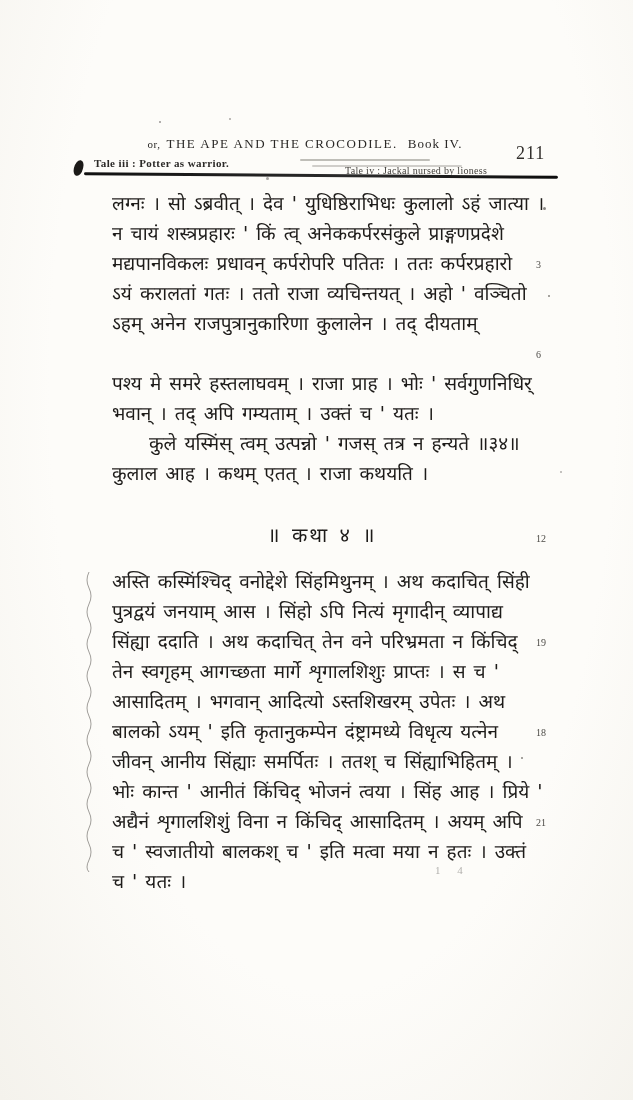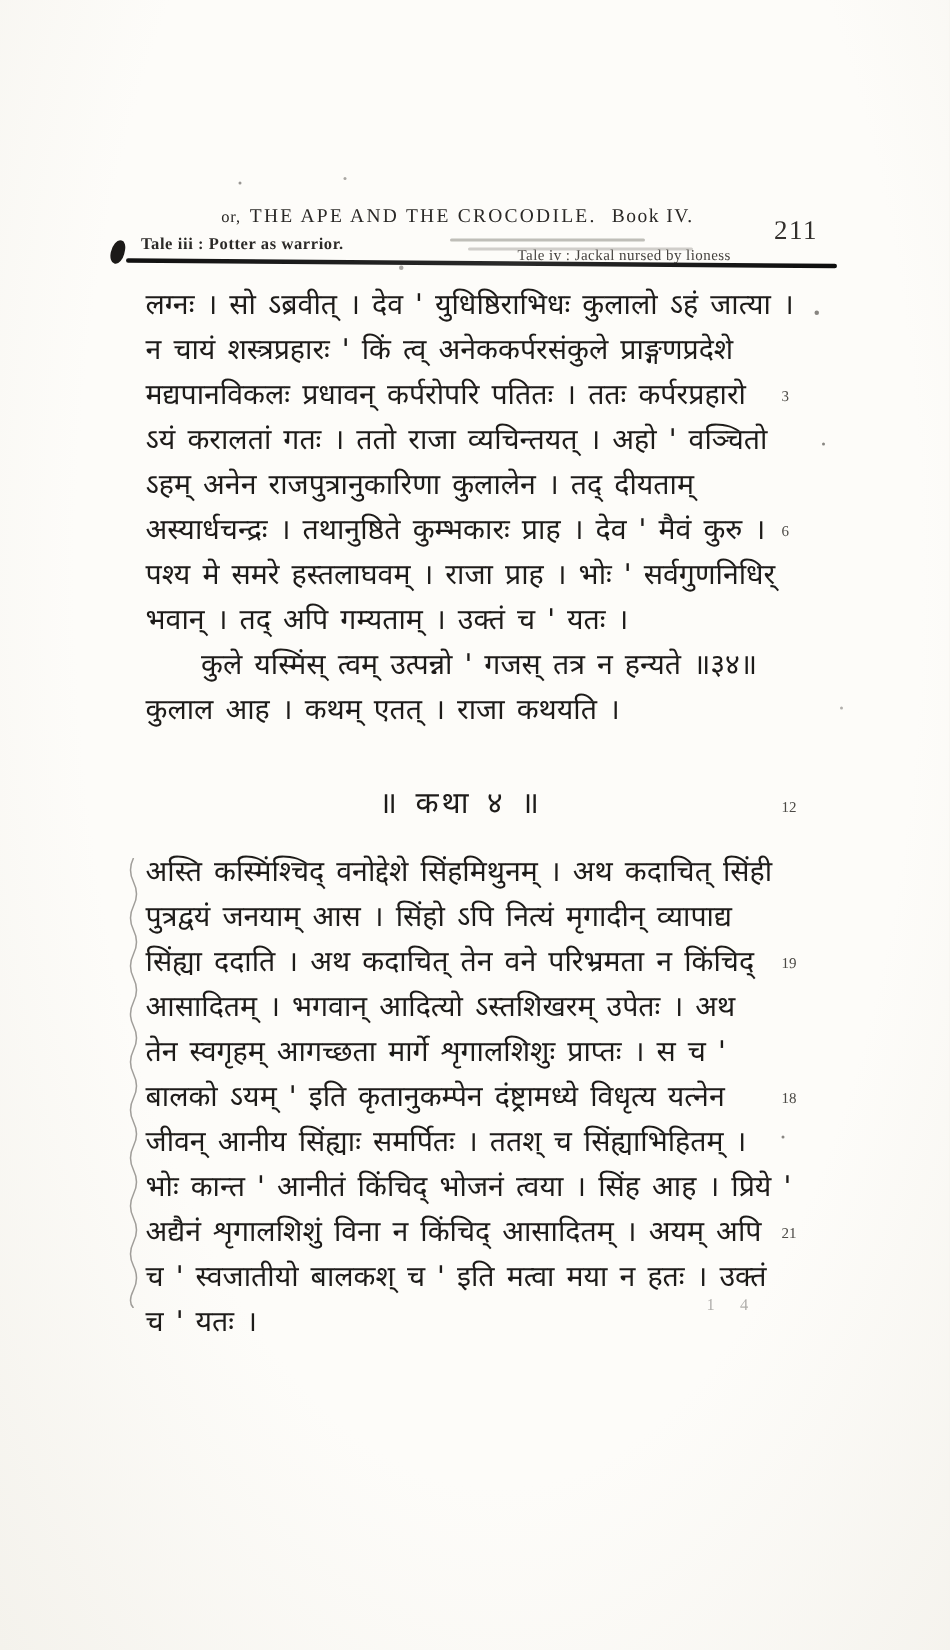--- a/index.html
+++ b/index.html
@@ -40,21 +40,21 @@
     border-radius:2px;
     transform:rotate(0.45deg);
   }
   .header-smudge{
     position:absolute;left:300px;top:159px;width:130px;height:2px;
     background:#8d8a84;opacity:.55;border-radius:1px;
   }
   .header-smudge.s2{top:165px;left:312px;width:150px;opacity:.4;}
   
   .textblock{
-    position:absolute;top:188px;left:97px;width:420px;
+    position:absolute;top:188px;left:112px;width:420px;
     font-size:19px;line-height:30px;
     font-family:"DejaVu Sans","Liberation Serif",serif;
     color:#1d1b19;
     word-spacing:2px;
   }
   .tline{position:relative;height:30px;line-height:30px;white-space:nowrap;}
   .tline.verse{padding-left:37px;}
   .section-heading{
     position:relative;height:30px;line-height:30px;
     margin-top:32px;margin-bottom:16px;
@@ -77,21 +77,21 @@
   .speck{position:absolute;width:3px;height:3px;border-radius:50%;background:#55524e;opacity:.7;}
   .speck.a{left:543px;top:207px;}
   .speck.b{left:548px;top:295px;width:2px;height:2px;}
   .speck.c{left:266px;top:177px;opacity:.5;}
   .speck.d{left:521px;top:757px;width:2px;height:2px;}
   .speck.e{left:560px;top:471px;width:2px;height:2px;opacity:.45;}
   .speck.f{left:159px;top:121px;width:2px;height:2px;opacity:.6;}
   .speck.g{left:229px;top:118px;width:2px;height:2px;opacity:.5;}
   .signature-mark{
     position:absolute;left:435px;top:864px;
-    font-size:11px;letter-spacing:7px;color:#3a3835;opacity:.4;margin-left:36px;
+    font-size:11px;letter-spacing:7px;color:#3a3835;opacity:.4;
   }
 </style>
 </head>
 <body>
 
 <div class="page">
 
   <div class="running-title">
     <span class="prefix">or,</span><span>THE APE AND THE CROCODILE.</span><span class="book">Book IV.</span>
   </div>
@@ -103,38 +103,38 @@
   <div class="header-rule"></div>
 
   <div class="textblock">
 
     <div class="tline"><span>लग्नः । सो ऽब्रवीत् । देव ' युधिष्ठिराभिधः कुलालो ऽहं जात्या ।</span></div>
     <div class="tline"><span>न चायं शस्त्रप्रहारः ' किं त्व् अनेककर्परसंकुले प्राङ्गणप्रदेशे</span></div>
     <div class="tline"><span>मद्यपानविकलः प्रधावन् कर्परोपरि पतितः । ततः कर्परप्रहारो</span>
       <span class="lineno">3</span></div>
     <div class="tline"><span>ऽयं करालतां गतः । ततो राजा व्यचिन्तयत् । अहो ' वञ्चितो</span></div>
     <div class="tline"><span>ऽहम् अनेन राजपुत्रानुकारिणा कुलालेन । तद् दीयताम्</span></div>
-    <div class="tline"><span>अस्यार्धचन्द्रः । तथानुष्ठिते कुम्भकारः प्राह । देव ' मैवं कुरु ।</span>
+    <div class="tline">
       <span class="lineno">6</span></div>
     <div class="tline"><span>पश्य मे समरे हस्तलाघवम् । राजा प्राह । भोः ' सर्वगुणनिधिर्</span></div>
     <div class="tline"><span>भवान् । तद् अपि गम्यताम् । उक्तं च ' यतः ।</span></div>
 
     <div class="tline verse"><span>कुले यस्मिंस् त्वम् उत्पन्नो ' गजस् तत्र न हन्यते ॥३४॥</span></div>
 
     <div class="tline"><span>कुलाल आह । कथम् एतत् । राजा कथयति ।</span></div>
 
     <div class="section-heading"><span>॥ कथा ४ ॥</span>
       <span class="lineno">12</span></div>
 
     <div class="tline"><span>अस्ति कस्मिंश्चिद् वनोद्देशे सिंहमिथुनम् । अथ कदाचित् सिंही</span></div>
     <div class="tline"><span>पुत्रद्वयं जनयाम् आस । सिंहो ऽपि नित्यं मृगादीन् व्यापाद्य</span></div>
     <div class="tline"><span>सिंह्या ददाति । अथ कदाचित् तेन वने परिभ्रमता न किंचिद्</span>
       <span class="lineno">19</span></div>
+    <div class="tline"><span>तेन स्वगृहम् आगच्छता मार्गे शृगालशिशुः प्राप्तः । स च '</span></div>
     <div class="tline"><span>आसादितम् । भगवान् आदित्यो ऽस्तशिखरम् उपेतः । अथ</span></div>
-    <div class="tline"><span>तेन स्वगृहम् आगच्छता मार्गे शृगालशिशुः प्राप्तः । स च '</span></div>
     <div class="tline"><span>बालको ऽयम् ' इति कृतानुकम्पेन दंष्ट्रामध्ये विधृत्य यत्नेन</span>
       <span class="lineno">18</span></div>
     <div class="tline"><span>जीवन् आनीय सिंह्याः समर्पितः । ततश् च सिंह्याभिहितम् ।</span></div>
     <div class="tline"><span>भोः कान्त ' आनीतं किंचिद् भोजनं त्वया । सिंह आह । प्रिये '</span></div>
     <div class="tline"><span>अद्यैनं शृगालशिशुं विना न किंचिद् आसादितम् । अयम् अपि</span>
       <span class="lineno">21</span></div>
     <div class="tline"><span>च ' स्वजातीयो बालकश् च ' इति मत्वा मया न हतः । उक्तं</span></div>
     <div class="tline"><span>च ' यतः ।</span></div>
 
   </div>

